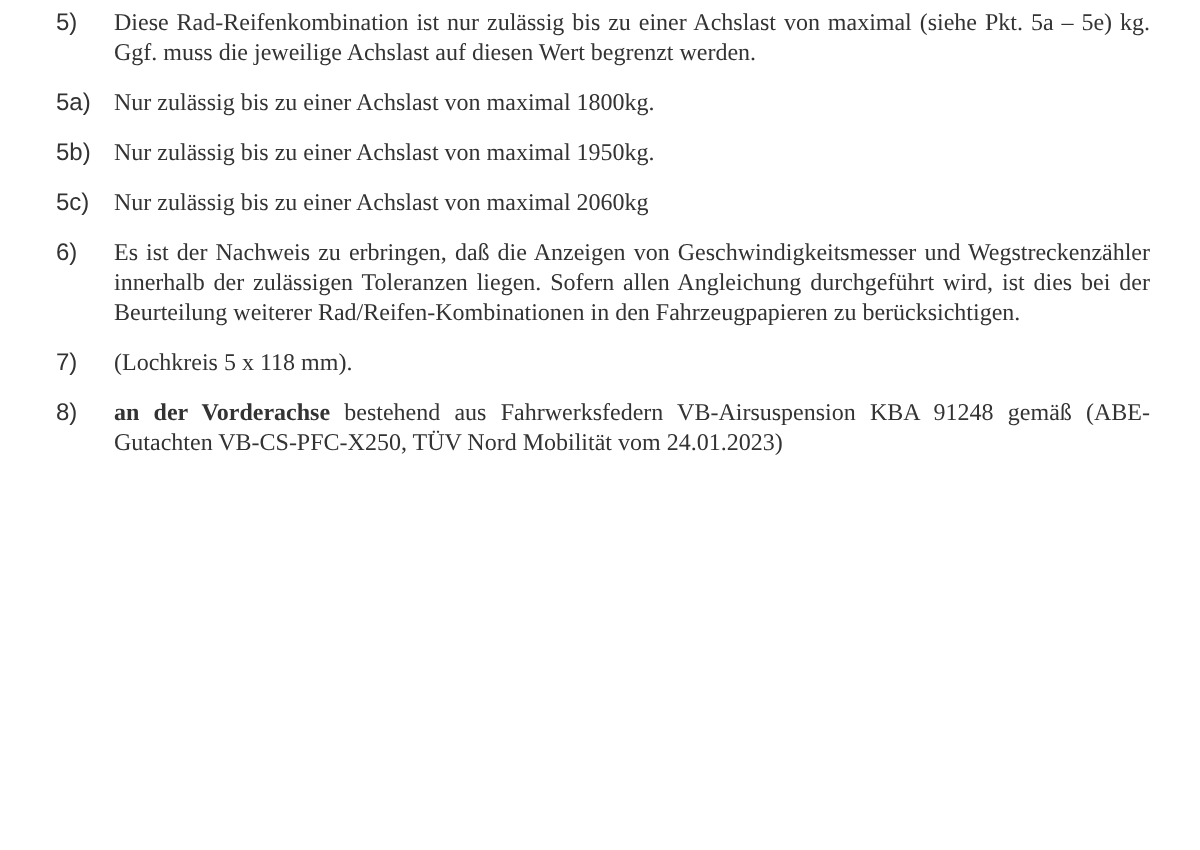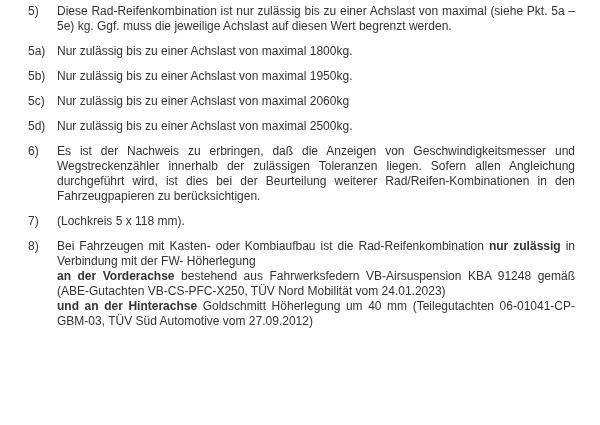--- a/index.html
+++ b/index.html
@@ -26,20 +26,21 @@
   .num {
     width: 29px;
     flex: none;
   }
   .body {
     flex: 1;
     min-width: 0;
   }
   .para {
     text-align: justify;
+    font-family: Liberation Serif, serif;
   }
   .b {
     font-weight: bold;
   }
 </style>
 </head>
 <body style="background: rgb(255, 255, 255); color: rgb(51, 51, 51);">
 
 <div class="doc" id="doc">
     <div class="item">
@@ -60,38 +61,30 @@
         <div class="para"><span>Nur zulässig bis zu einer Achslast von maximal 1950kg.</span></div>
       </div>
     </div>
     <div class="item">
       <div class="num">5c)</div>
       <div class="body">
         <div class="para"><span>Nur zulässig bis zu einer Achslast von maximal 2060kg</span></div>
       </div>
     </div>
     <div class="item">
-      <div class="num">5d)</div>
-      <div class="body">
-        <div class="para"><span>Nur zulässig bis zu einer Achslast von maximal 2500kg.</span></div>
-      </div>
-    </div>
-    <div class="item">
       <div class="num">6)</div>
       <div class="body">
         <div class="para"><span>Es ist der Nachweis zu erbringen, daß die Anzeigen von Geschwindigkeitsmesser und Wegstreckenzähler innerhalb der zulässigen Toleranzen liegen. Sofern allen Angleichung durchgeführt wird, ist dies bei der Beurteilung weiterer Rad/Reifen-Kombinationen in den Fahrzeugpapieren zu berücksichtigen.</span></div>
       </div>
     </div>
     <div class="item">
       <div class="num">7)</div>
       <div class="body">
         <div class="para"><span>(Lochkreis 5 x 118 mm).</span></div>
       </div>
     </div>
     <div class="item">
       <div class="num">8)</div>
       <div class="body">
-        <div class="para"><span>Bei Fahrzeugen mit Kasten- oder Kombiaufbau ist die Rad-Reifenkombination </span><span class="b">nur zulässig</span><span> in Verbindung mit der FW- Höherlegung</span></div>
         <div class="para"><span class="b">an der Vorderachse</span><span> bestehend aus Fahrwerksfedern VB-Airsuspension KBA 91248 gemäß (ABE-Gutachten VB-CS-PFC-X250, TÜV Nord Mobilität vom 24.01.2023)</span></div>
-        <div class="para"><span class="b">und an der Hinterachse</span><span> Goldschmitt Höherlegung um 40 mm (Teilegutachten 06-01041-CP-GBM-03, TÜV Süd Automotive vom 27.09.2012)</span></div>
       </div>
     </div>
   </div>
 
 </body></html>

